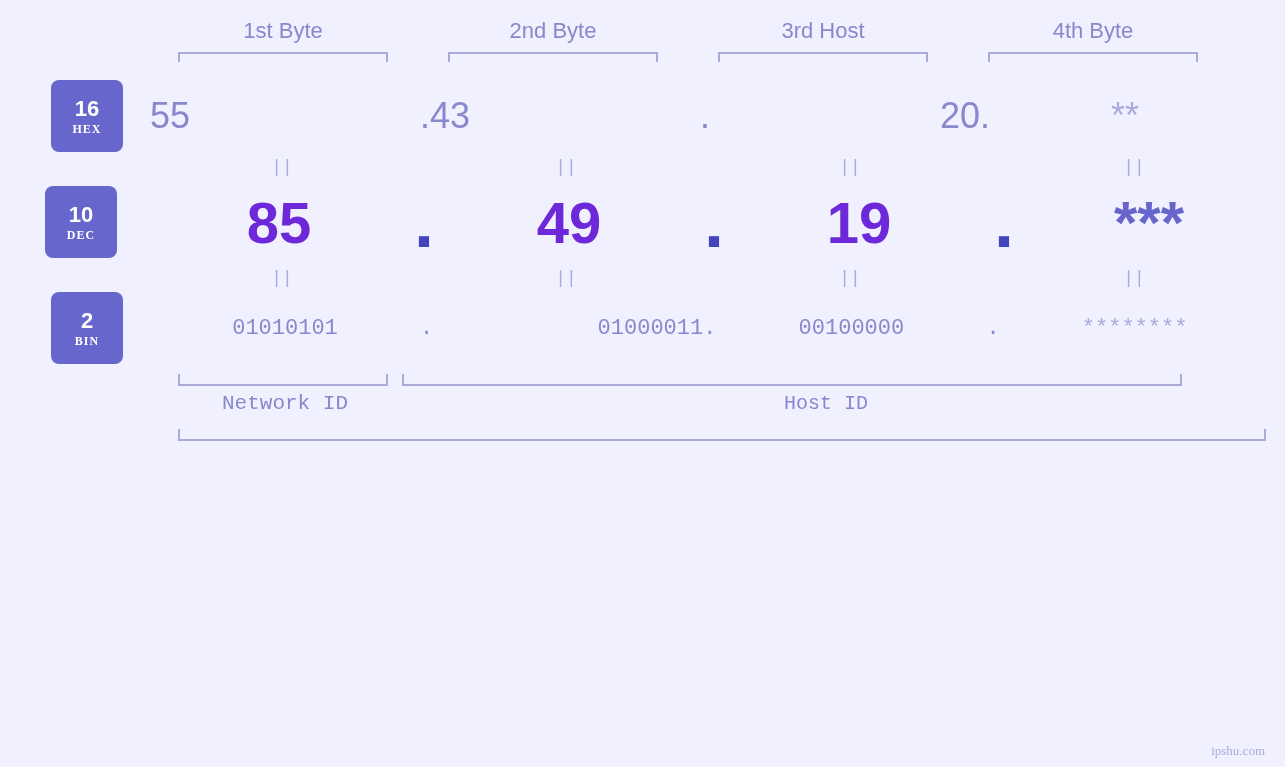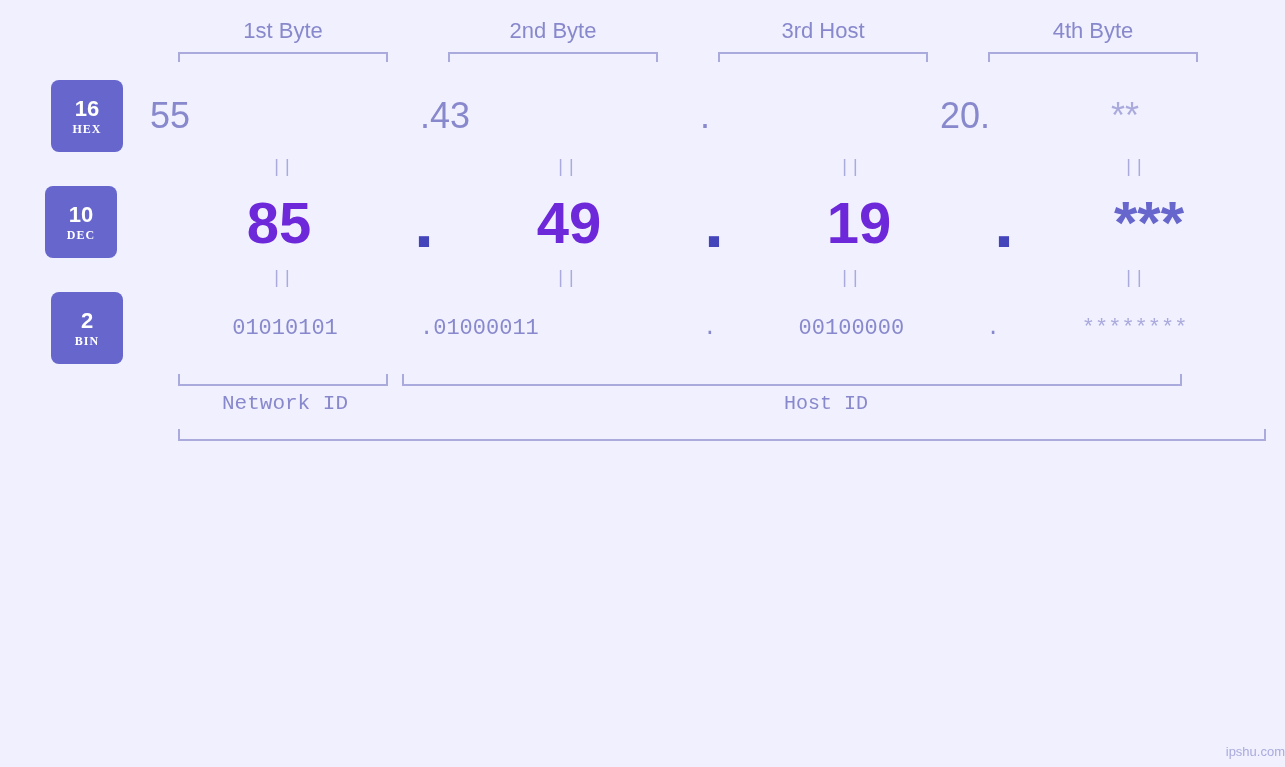--- a/index.html
+++ b/index.html
@@ -229,21 +229,21 @@
       <div class="badge">
         <span class="badge-number">2</span>
         <span class="badge-label">BIN</span>
       </div>
     </div>
 
     <div style="width:270px; display:flex; justify-content:center; align-items:center;">
       <span class="bin-value">01010101</span>
     </div>
     <span class="bin-dot" style="color:#8888cc; font-size:22px; font-family:'Courier New';">.</span>
-    <div style="width:270px; display:flex; justify-content:flex-start; align-items:center;">
+    <div style="width:270px; display:flex; justify-content:flex-end; align-items:center;">
       <span class="bin-value">01000011</span>
     </div>
     <span class="bin-dot" style="color:#8888cc; font-size:22px; font-family:'Courier New';">.</span>
     <div style="width:270px; display:flex; justify-content:center; align-items:flex-end;">
       <span class="bin-value">00100000</span>
     </div>
     <span class="bin-dot" style="color:#8888cc; font-size:22px; font-family:'Courier New';">.</span>
     <div style="width:270px; display:flex; justify-content:center; align-items:center;">
       <span class="bin-asterisk">********</span>
     </div>
@@ -261,15 +261,15 @@
     <div style="width:274px; text-align:center; color:#8888cc; font-size:21px; font-family:'Courier New',monospace;">Network ID</div>
     <div style="width:14px;"></div>
     <div style="width:780px; text-align:center; color:#8888cc; font-size:20px; font-family:'Courier New',monospace;">Host ID</div>
   </div>
 
   <div style="display:flex; padding-left:148px; margin-top:14px;">
     <div style="width:1088px; height:12px; border-bottom:2px solid #aaaadd; border-left:2px solid #aaaadd; border-right:2px solid #aaaadd; margin-left:30px;"></div>
   </div>
 
 
-  <div style="position:absolute; bottom:8px; right:0; color:#aaaadd; font-size:13px; font-family:Liberation Sans, sans-serif;">ipshu.com</div>
+  <div style="position:absolute; bottom:8px; right:20px; color:#aaaadd; font-size:13px; font-family:Liberation Serif, serif;">ipshu.com</div>
 
 </div>
 
 </body></html>

